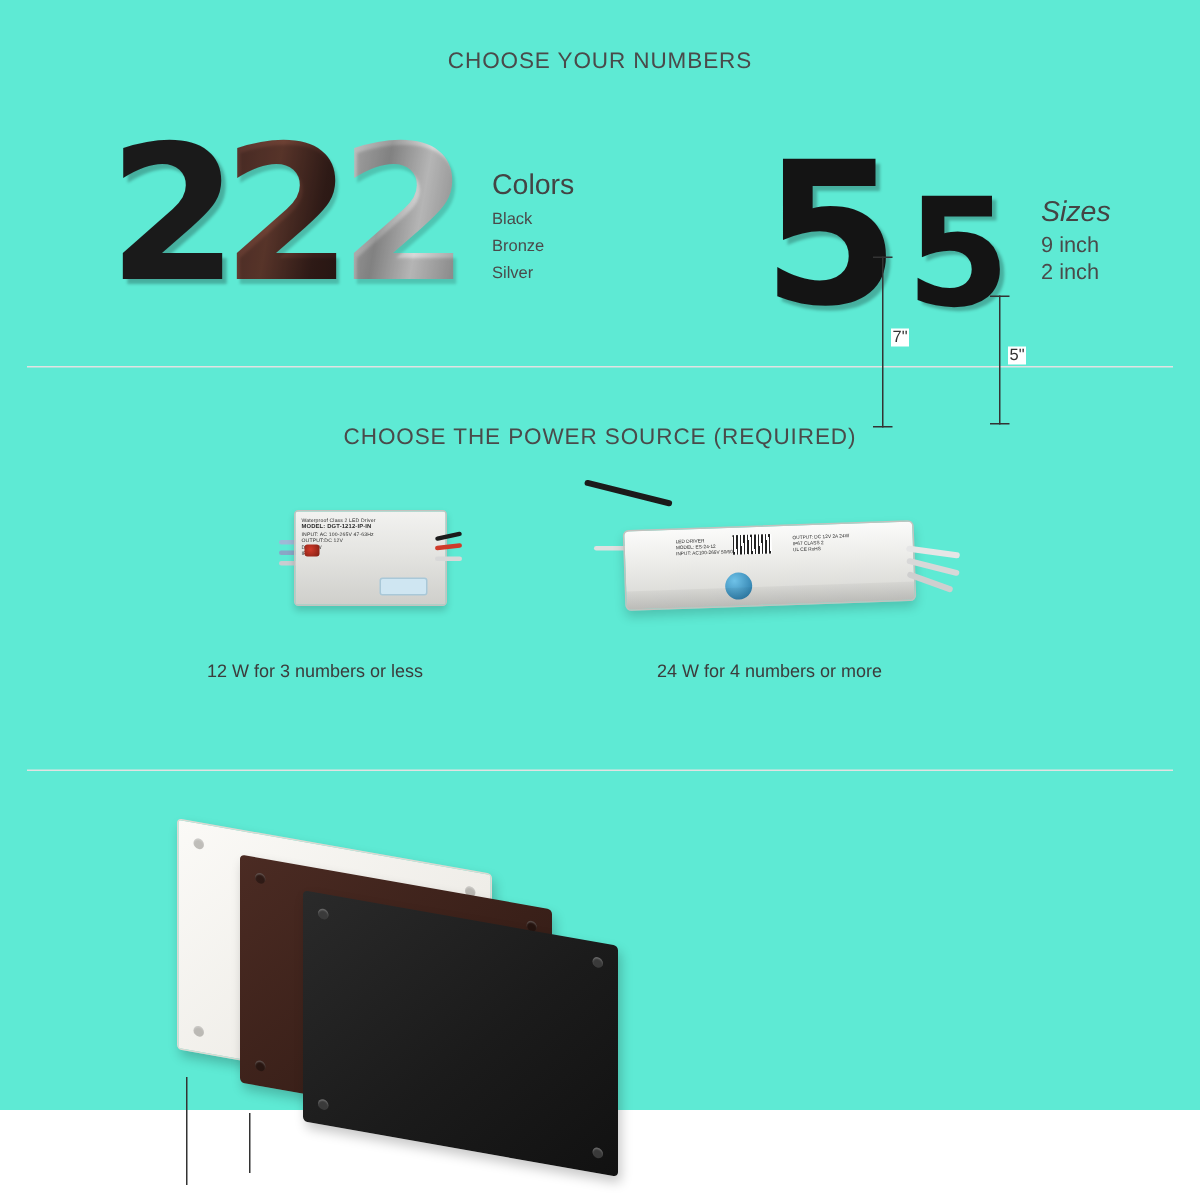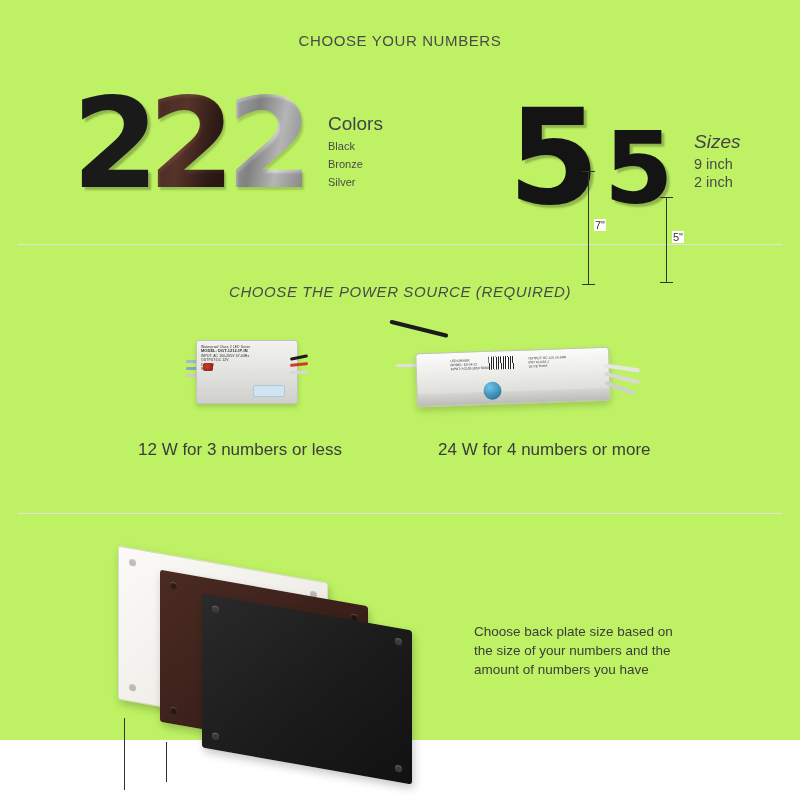--- a/index.html
+++ b/index.html
@@ -12,21 +12,21 @@
     height: 800px;
     font-family: "Liberation Sans", sans-serif;
     color: #333333;
     overflow: hidden;
     position: relative;
   }
   .page {
     width: 800px;
     height: 740px;
     position: relative;
-    background: #bef264;
+    background: #5eead4;
   }
 
   .section {
     position: relative;
     width: 100%;
   }
   .section-title {
     text-align: center;
     font-size: 15px;
     letter-spacing: 0.6px;
@@ -165,21 +165,21 @@
     position: absolute;
     left: 694px;
     top: 80px;
     font-size: 14.5px;
     line-height: 18px;
     color: #4a4a4a;
   }
 
   
   #sec-power { padding-top: 38px; height: 230px; }
-  #sec-power .section-title { margin-bottom: 22px; font-style: italic; }
+  #sec-power .section-title { margin-bottom: 22px; }
 
   .power-row {
     position: relative;
     height: 150px;
   }
 
   
   .driver12 {
     position: absolute;
     left: 186px;
@@ -324,21 +324,21 @@
     height: 3px;
     background: #e0e0e0;
     border-radius: 2px;
   }
   .driver24 .wr1 { position:absolute; left: 216px; top: 38px; width: 36px; height: 4px; background: #e6e6e6; border-radius: 2px; transform: rotate(8deg); }
   .driver24 .wr2 { position:absolute; left: 216px; top: 48px; width: 36px; height: 4px; background: #d8d8d8; border-radius: 2px; transform: rotate(14deg); }
   .driver24 .wr3 { position:absolute; left: 216px; top: 58px; width: 32px; height: 4px; background: #cfcfcf; border-radius: 2px; transform: rotate(20deg); }
 
   .power-caption {
     position: absolute;
-    font-size: 17px;
+    font-size: 12px;
     color: #3c3c3c;
     text-align: right;
   }
   #cap12 { left: 138px; top: 118px; }
   #cap24 { left: 438px; top: 118px; }
 
   
   #sec-back { padding-top: 36px; height: 340px; }
   #sec-back .section-title { margin-bottom: 18px; }
 
@@ -558,17 +558,16 @@
       <div class="leader" id="lead-bronze">
         <div class="vline"></div>
 
       </div>
 
       <div class="leader" id="lead-white">
         <div class="vline"></div>
 
       </div>
 
-      <div class="back-note">Choose back plate size based on the  size of your numbers and the amount of numbers you have</div>
     </div>
   </div>
 
 </div>
 
 </body></html>

